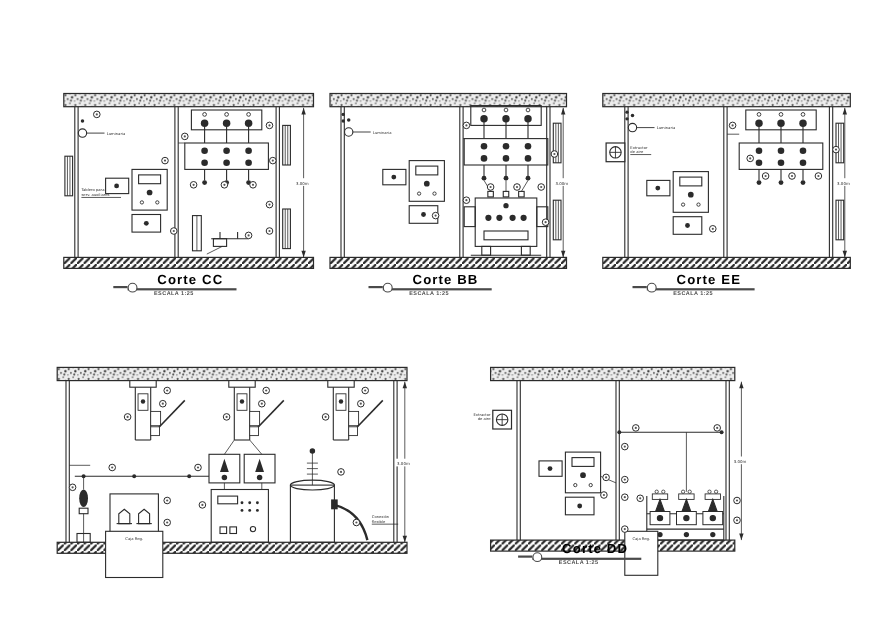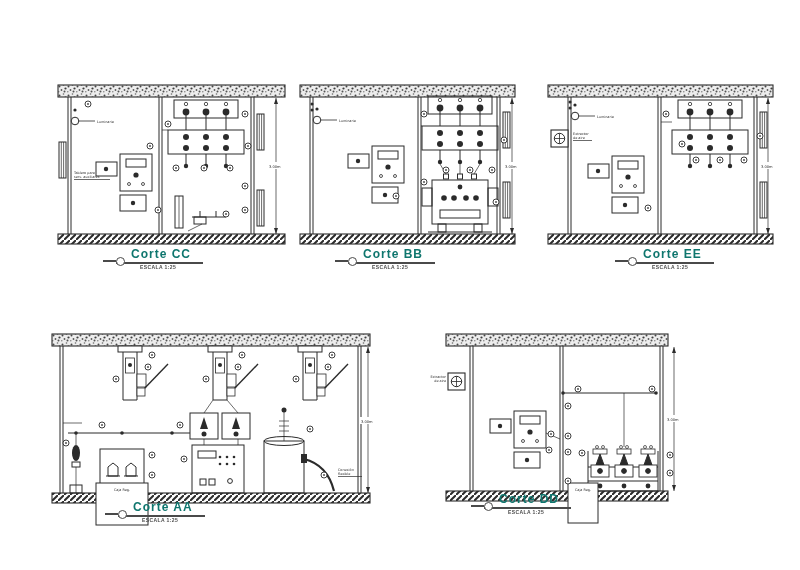--- a/index.html
+++ b/index.html
@@ -11,21 +11,21 @@
   svg .fl{fill:#2b2b2b;stroke:none;}
   svg text{fill:#2b2b2b;font-family:"DejaVu Sans",sans-serif;}
   svg .micro{font-size:3.4px;}
   svg .dim{font-size:3.6px;}
   .panel{position:absolute;}
   .title{position:absolute;color:#4a4a4a;}
   .title-row{display:flex;align-items:flex-end;border-bottom:2px solid #4a4a4a;padding:0 12px 1px 0;}
   .marker{width:7px;height:7px;border:1.5px solid #4a4a4a;border-radius:50%;background:#fff;
           margin-right:6px;margin-bottom:-5px;position:relative;}
   .marker::before{content:"";position:absolute;left:-14px;top:2px;width:13px;height:1.5px;background:#4a4a4a;}
-  .title-text{font-weight:bold;font-size:12px;letter-spacing:1px;color:#0f766e;}
+  .title-text{font-weight:bold;font-size:12px;letter-spacing:1px;color:#000000;margin-left:12px;}
   .scale{font-size:5px;font-weight:bold;margin-left:24px;letter-spacing:.4px;color:#4a4a4a;}
 </style>
 </head>
 <body>
 
 <div id="sheet">
 
 <svg width="0" height="0" style="position:absolute" aria-hidden="true">
 <defs>
   <pattern id="stip" width="9" height="9" patternUnits="userSpaceOnUse">
@@ -528,35 +528,28 @@
 </div>
 
 <div class="title" style="left:348px;top:247px">
   <div class="title-row">
         <span class="marker"></span>
     <span class="title-text">Corte BB</span>
       </div>
   <div class="scale">ESCALA 1:25</div>
 </div>
 
-<div class="title" style="left:628px;top:247px">
+<div class="title" style="left:588px;top:247px">
   <div class="title-row">
         <span class="marker"></span>
     <span class="title-text">Corte EE</span>
       </div>
   <div class="scale">ESCALA 1:25</div>
 </div>
 
-<div class="title" style="left:118px;top:500px">
-  <div class="title-row">
-        <span class="marker"></span>
-    <span class="title-text">Corte AA</span>
-      </div>
-  <div class="scale">ESCALA 1:25</div>
-</div>
 
 <div class="title" style="left:484px;top:492px">
   <div class="title-row">
         <span class="marker"></span>
     <span class="title-text">Corte DD</span>
       </div>
   <div class="scale">ESCALA 1:25</div>
 </div>
 
 </div>

